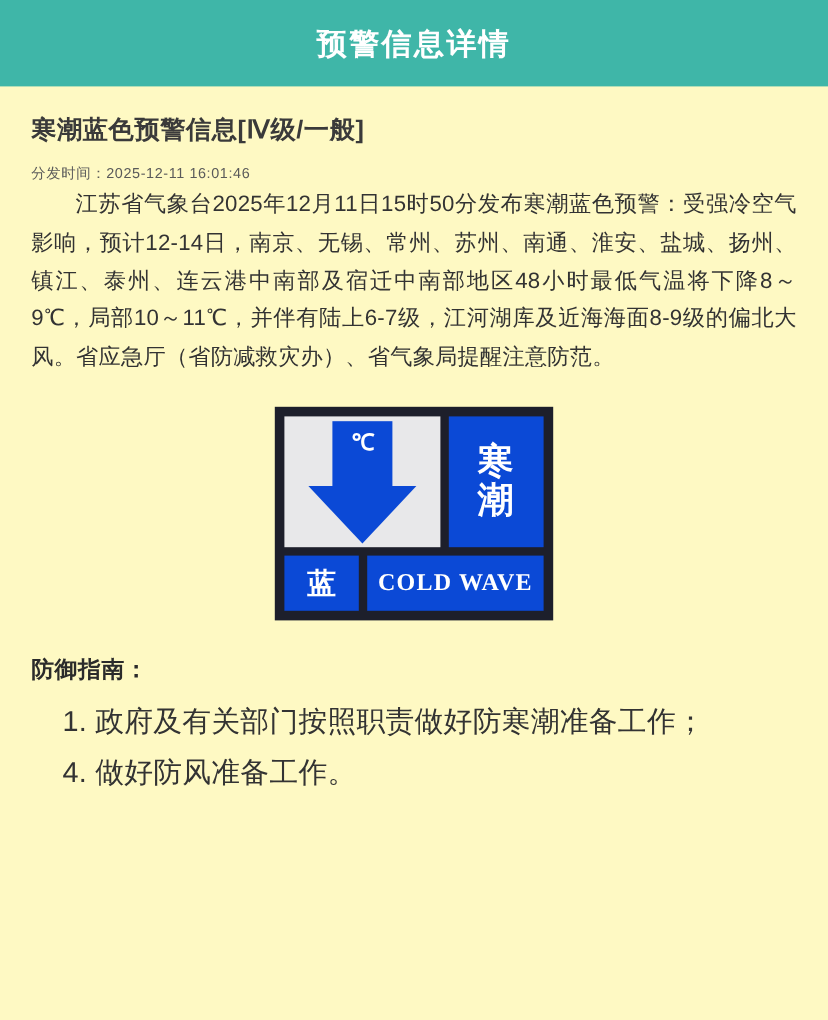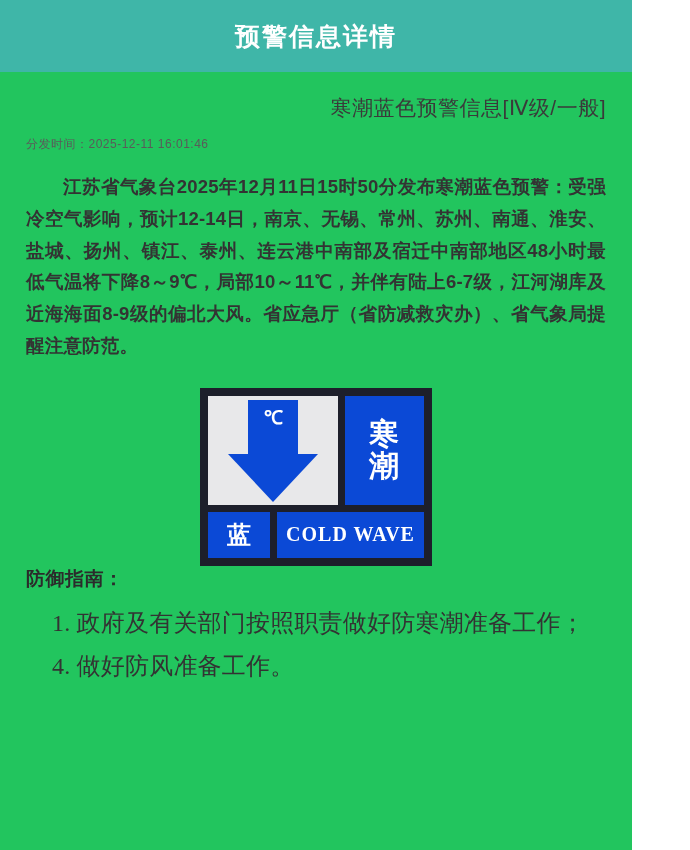--- a/index.html
+++ b/index.html
@@ -8,66 +8,65 @@
   }
   body {
     width: 690px;
     height: 850px;
     background: #ffffff;
     font-family: "Liberation Sans", sans-serif;
     color: #2b2b2b;
     overflow: hidden;
   }
   .page {
-    width: 632px;
+    width: 690px;
     height: 850px;
     position: relative;
-    background: #22c55e;
+    background: #fef9c3;
   }
   
   .header-bar {
     height: 72px;
     background: #3fb6a8;
     display: flex;
     align-items: center;
     justify-content: center;
   }
   .header-title {
     color: #ffffff;
     font-size: 25px;
     font-weight: bold;
     letter-spacing: 2px;
   }
   
   .content {
     padding: 22px 26px 0 26px;
   }
   .doc-title {
-    text-align: right;
+    text-align: left;
     font-size: 21px;
     color: #3a3a3a;
-    font-weight: normal;
+    font-weight: bold;
     letter-spacing: 0.5px;
   }
   .doc-subtitle {
     text-align: left;
     font-size: 12px;
     color: #5a5a5a;
     margin-top: 14px;
     letter-spacing: 0.5px;
   }
   .doc-body {
-    margin-top: 18px;
+    margin-top: 1px;
     font-size: 18.5px;
     line-height: 1.72;
     color: #333333;
     text-align: justify;
     text-indent: 2em;
     letter-spacing: 0.2px;
-    font-weight: bold;
   }
   
   .sign-wrap {
     display: flex;
     justify-content: center;
     margin-top: 26px;
   }
   .sign {
     width: 232px;
     height: 178px;
@@ -154,21 +153,21 @@
     display: flex;
     align-items: center;
     justify-content: center;
     font-size: 20px;
     font-weight: bold;
     letter-spacing: 1px;
     font-family: Liberation Serif, serif;
   }
   
   .guide {
-    font-family: Liberation Serif, serif;
+    margin-top: 28px;
   }
   .guide-title {
     font-size: 19px;
     font-weight: bold;
     color: #2b2b2b;
     letter-spacing: 0.5px;
   }
   .guide-list {
     margin: 10px 0 0 0;
     padding: 0;

